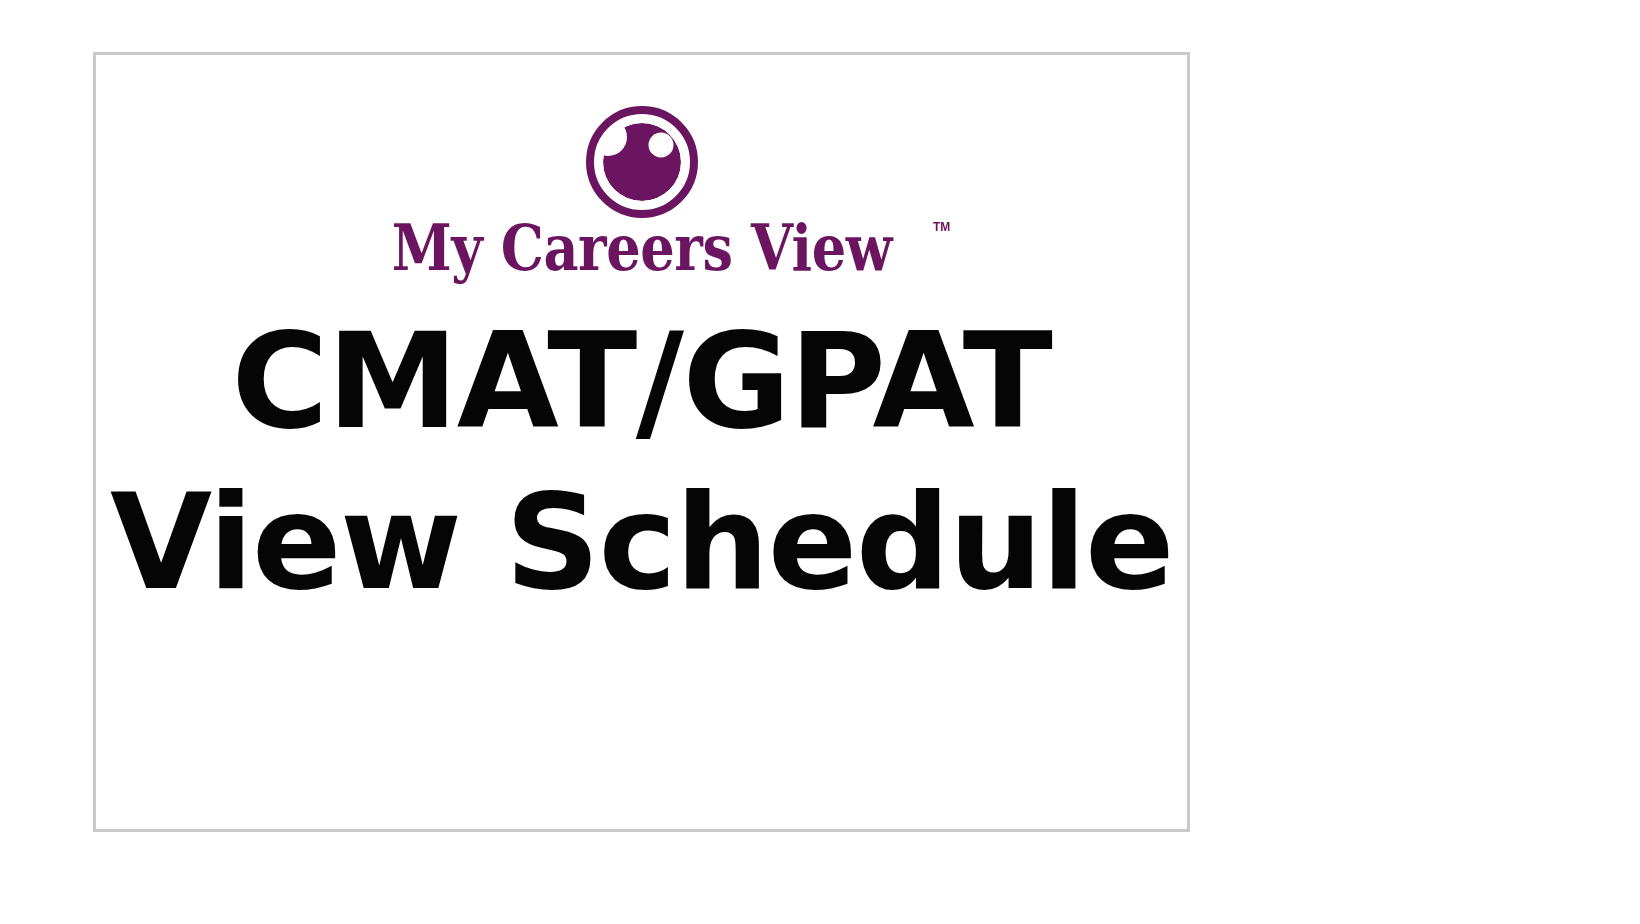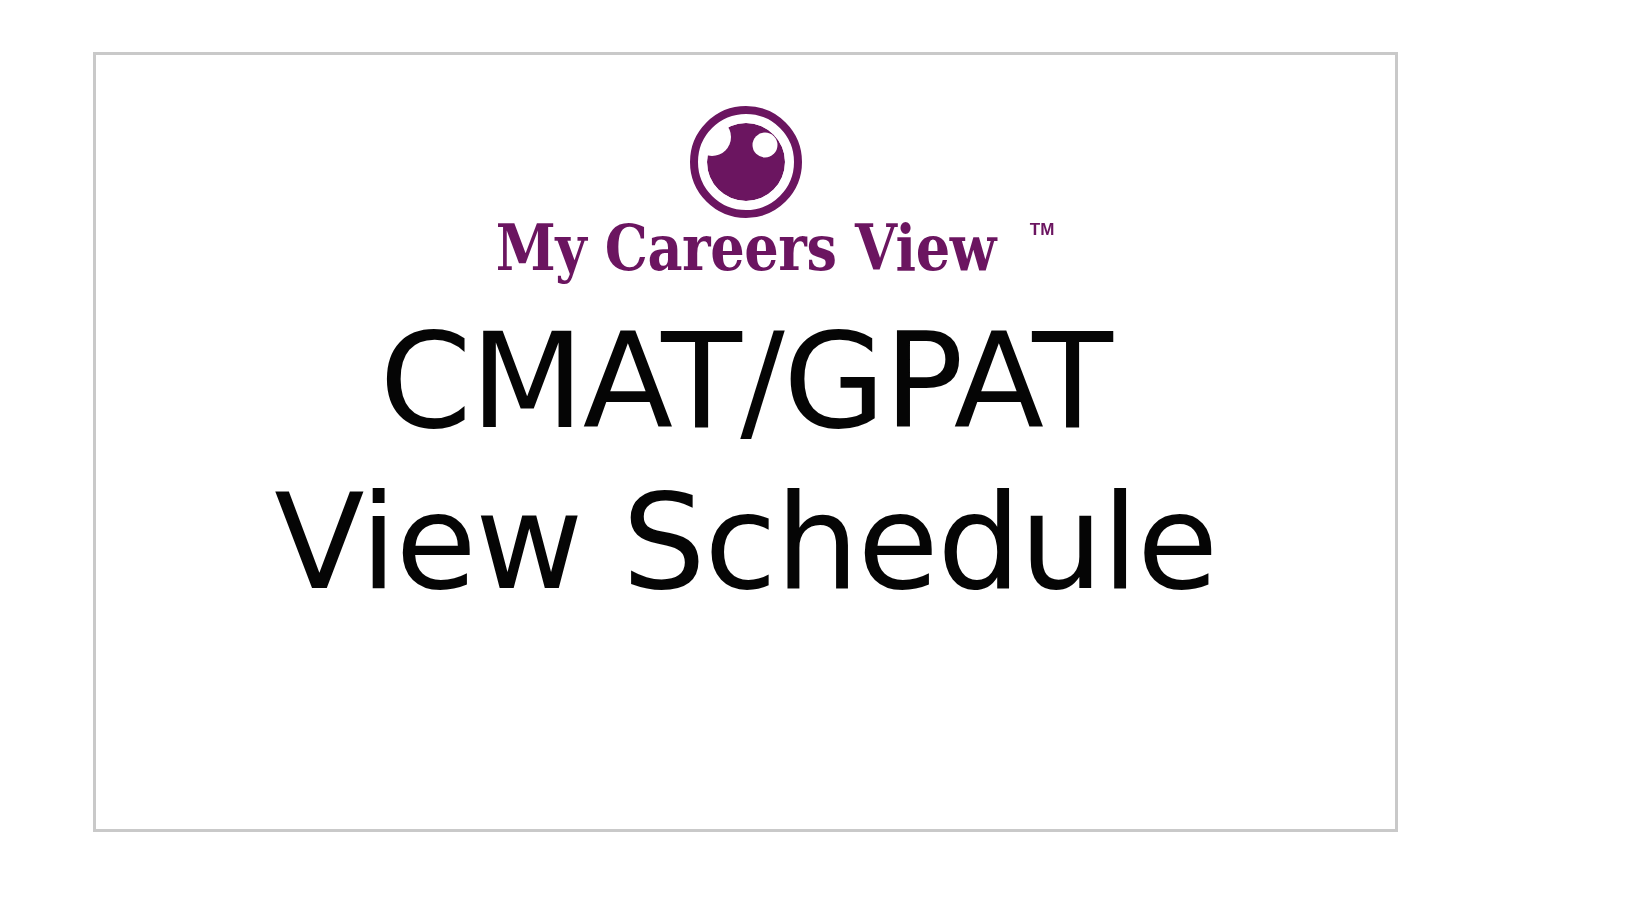--- a/index.html
+++ b/index.html
@@ -12,21 +12,21 @@
     height: 924px;
     font-family: "Liberation Sans", sans-serif;
     overflow: hidden;
   }
 
   
   #slide-card {
     position: absolute;
     left: 93px;
     top: 52px;
-    width: 1305px;
+    width: 1097px;
     height: 780px;
     box-sizing: border-box;
     background: #ffffff;
     border: 3px solid #c9c9c9;
   }
 
   
   #logo-block {
     position: absolute;
     left: 0;
@@ -61,21 +61,21 @@
     transform-origin: center bottom;
     white-space: nowrap;
   }
 
   #logo-tm {
     position: absolute;
     right: -18px;
     top: 4px;
     font-family: "Liberation Sans", sans-serif;
     font-weight: bold;
-    font-size: 17px;
+    font-size: 12px;
     color: #6b1560;
     letter-spacing: 0px;
     text-align: right;
   }
 
   #logo-tagline {
     margin-top: 7px;
     font-family: "Liberation Sans", sans-serif;
     font-size: 21.5px;
     color: #231f20;
@@ -93,21 +93,21 @@
     position: absolute;
     left: 0;
     right: 0;
     top: 246px;
     text-align: center;
   }
 
   .slide-title-line {
     display: block;
     font-family: "DejaVu Sans", "Liberation Sans", sans-serif;
-    font-weight: normal;
+    font-weight: bold;
     font-size: 132px;
     line-height: 1.22;
     color: #050505;
     letter-spacing: -1.5px;
     white-space: nowrap;
   }
 </style>
 </head>
 <body>
 

